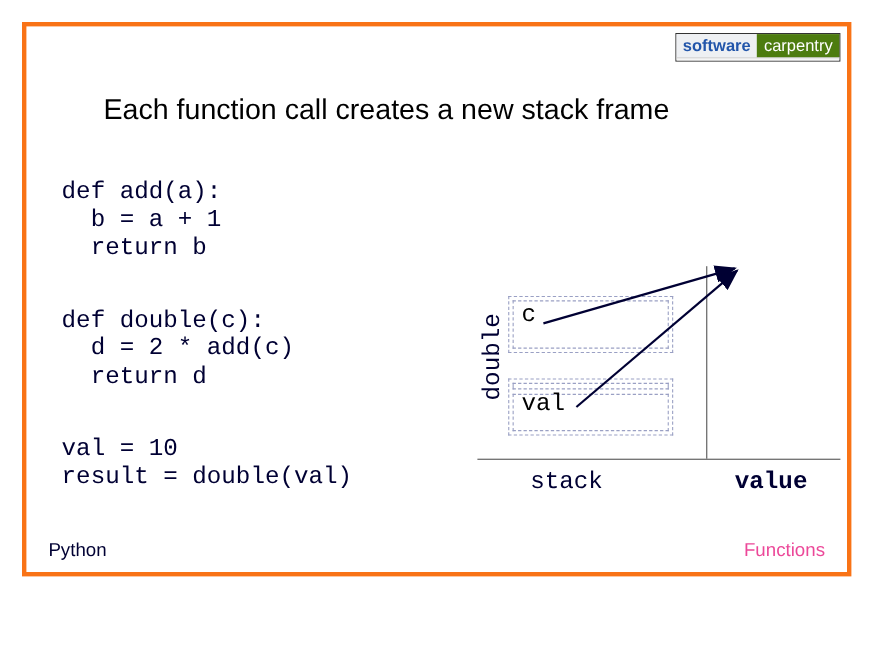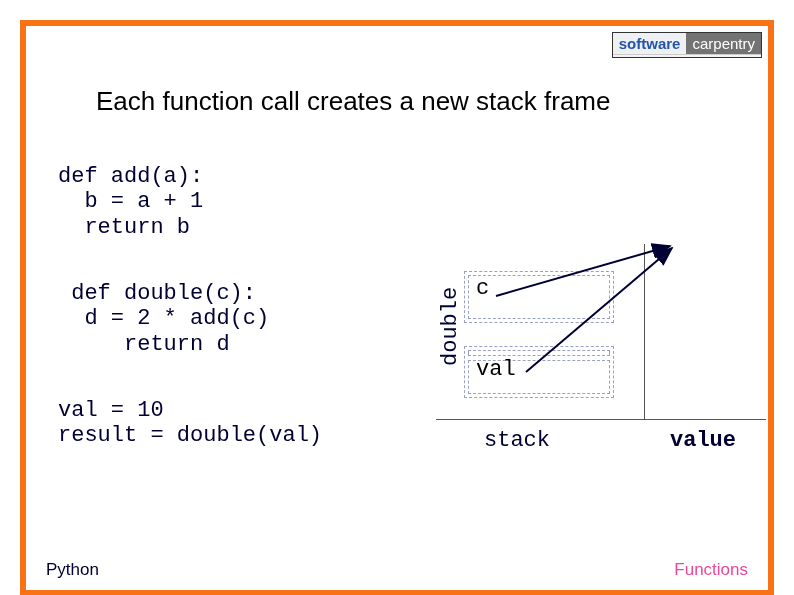--- a/index.html
+++ b/index.html
@@ -1,51 +1,51 @@
 <!DOCTYPE html>
 <html><head>
 <meta charset="utf-8">
 <style>
   * { box-sizing: border-box; margin: 0; padding: 0; }
   html, body { width: 794px; height: 595px; background: #fff; font-family: Arial, sans-serif; }
   .slide {
     position: absolute;
     left: 20px; top: 20px;
-    width: 754px; height: 576px;
-    border: 6px solid #f97316;
+    width: 754px; height: 504px;
+    border: 4px solid #f97316;
   }
   .logo {
     position: absolute;
     right: 6px; top: 6px;
     border: 1px solid #333;
     font-size: 12px;
     background: #fff;
   }
   .logo-top { display: flex; }
   .logo-top .sw { padding: 2px 6px; color: #2255aa; font-weight: bold; font-size: 15px; background: #eef0f3; }
-  .logo-top .cp { padding: 2px 6px; color: #fff; background: #737373; font-size: 15px; }
+  .logo-top .cp { padding: 2px 6px; color: #fff; background: #4d7c0f; font-size: 15px; }
   .logo-sub { font-size: 7px; color: #888; padding: 1px 4px; letter-spacing: 0.5px; background:#f5f5f5; border-top:1px solid #ccc;}
   .title {
     position: absolute;
     left: 70px; top: 60px;
     font-size: 26px;
     color: #000;
     font-family: Arial, sans-serif;
   }
   .title .emph { }
   .code {
     position: absolute;
     font-family: "Courier New", monospace;
     font-size: 22px;
     color: #000033;
     white-space: pre;
     line-height: 1.15;
   }
   .code1 { left: 32px; top: 138px; }
-  .code2 { left: 32px; top: 255px; text-align: center; }
+  .code2 { left: 32px; top: 255px; }
   .code3 { left: 32px; top: 372px; }
   .vlabel {
     position: absolute;
     font-family: "Courier New", monospace;
     font-size: 22px;
     color: #000033;
     transform: rotate(-90deg);
     transform-origin: left top;
     left: 412px; top: 340px;
   }

